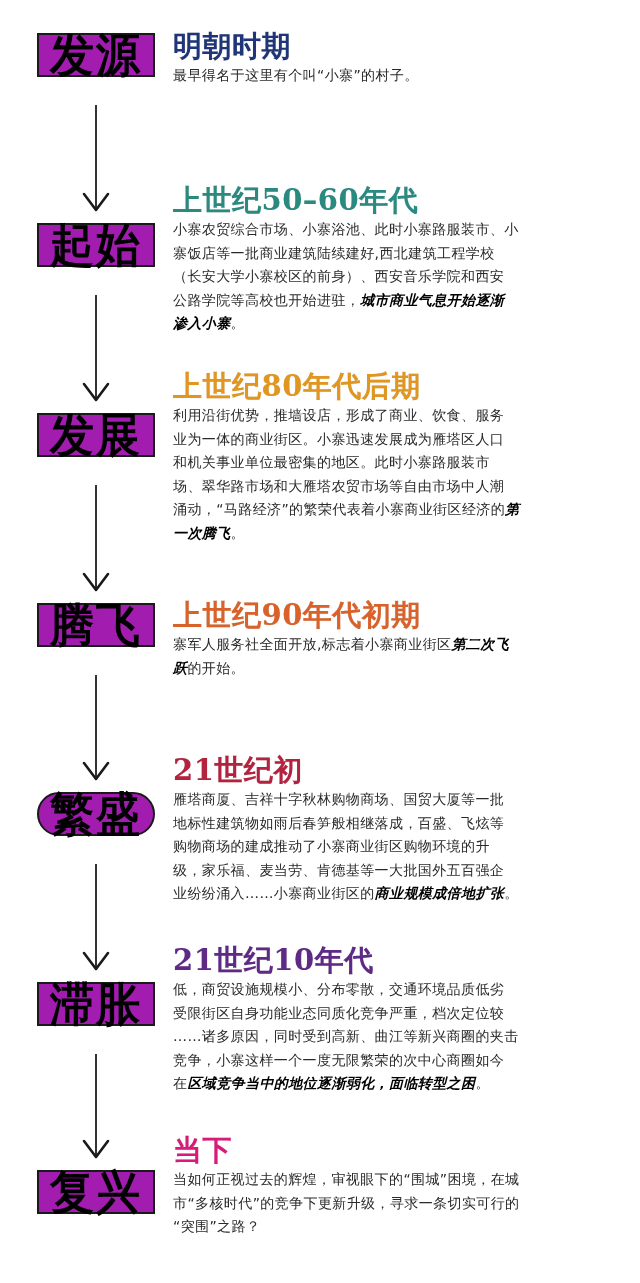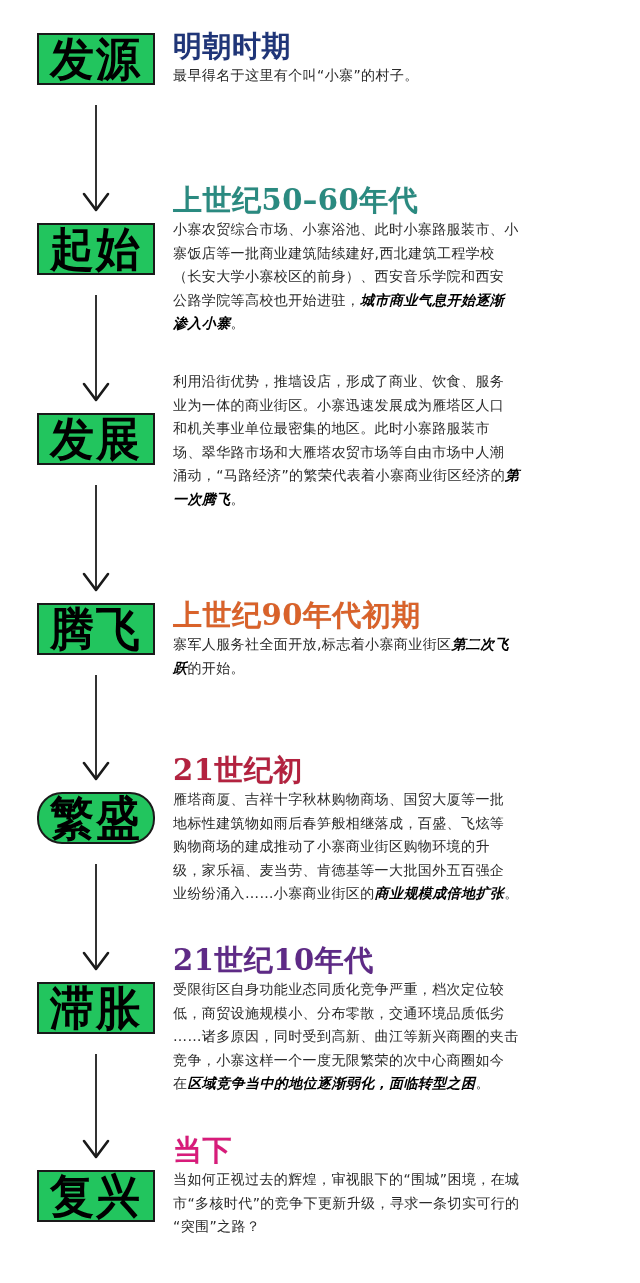--- a/index.html
+++ b/index.html
@@ -1,19 +1,19 @@
 <!DOCTYPE html>
 <html><head>
 <meta charset="utf-8">
 <style>
   html,body{margin:0;padding:0;background:#ffffff;}
   body{width:640px;height:1283px;position:relative;overflow:hidden;
        font-family:"DejaVu Sans","Liberation Sans",sans-serif;color:#222;}
-  .stage-box{position:absolute;left:37px;width:118px;height:52px;border:2px solid #1a1a1a;
-       box-sizing:border-box;background:#22c55e;display:flex;align-items:center;justify-content:center;}
+  .stage-box{position:absolute;left:37px;width:118px;height:44px;border:2px solid #1a1a1a;
+       box-sizing:border-box;background:#a21caf;display:flex;align-items:center;justify-content:center;}
   .stage-label{font-size:44px;font-weight:bold;color:#000;letter-spacing:2px;line-height:1;
        font-family:"DejaVu Sans","Liberation Sans",sans-serif;transform:scaleY(1.05);}
   .arrow-line{position:absolute;left:95px;width:1.5px;background:#333;}
   .arrow-head{position:absolute;left:82px;width:28px;height:24px;}
   .era{position:absolute;left:173px;width:450px;}
   .era-title{font-family:"DejaVu Serif","Liberation Serif",serif;font-weight:bold;font-size:29px;line-height:32px;
        letter-spacing:0.5px;margin:0 0 2px 0;text-shadow:0 0 1px rgba(0,0,0,0.15);}
   .era-line{font-size:14px;line-height:23.6px;white-space:nowrap;color:#2a2a2a;letter-spacing:0.4px;}
   .era-line b{color:#000;font-weight:bold;font-style:italic;}
 </style>
@@ -48,20 +48,21 @@
       <div class="era-line"><span></span><b>渗入小寨</b><span>。</span></div>
     </div>
     <div class="stage-box" style="top: 413px;">
       <span class="stage-label">发展</span>
     </div>
     <div class="arrow-line" style="top: 485px; height: 106px;"></div>
     <svg class="arrow-head" viewBox="0 0 28 24" style="top: 570px;">
       <polyline points="2,4 14,20 26,4" fill="none" stroke="#1a1a1a" stroke-width="2.6" stroke-linecap="round" stroke-linejoin="round"></polyline>
     </svg>
     <div class="era" style="top: 370px;">
+      <div class="era-title" style="color: rgb(224, 150, 31);">上世纪80年代后期</div>
       <div class="era-line"><span>利用沿街优势，推墙设店，形成了商业、饮食、服务</span></div>
       <div class="era-line"><span>业为一体的商业街区。小寨迅速发展成为雁塔区人口</span></div>
       <div class="era-line"><span>和机关事业单位最密集的地区。此时小寨路服装市</span></div>
       <div class="era-line"><span>场、翠华路市场和大雁塔农贸市场等自由市场中人潮</span></div>
       <div class="era-line"><span>涌动，“马路经济”的繁荣代表着小寨商业街区经济的</span><b>第</b></div>
       <div class="era-line"><span></span><b>一次腾飞</b><span>。</span></div>
     </div>
     <div class="stage-box" style="top: 603px;">
       <span class="stage-label">腾飞</span>
     </div>
@@ -91,22 +92,22 @@
     </div>
     <div class="stage-box" style="top: 982px;">
       <span class="stage-label">滞胀</span>
     </div>
     <div class="arrow-line" style="top: 1054px; height: 104px;"></div>
     <svg class="arrow-head" viewBox="0 0 28 24" style="top: 1137px;">
       <polyline points="2,4 14,20 26,4" fill="none" stroke="#1a1a1a" stroke-width="2.6" stroke-linecap="round" stroke-linejoin="round"></polyline>
     </svg>
     <div class="era" style="top: 944px;">
       <div class="era-title" style="color: rgb(94, 42, 134);">21世纪10年代</div>
+      <div class="era-line"><span>低，商贸设施规模小、分布零散，交通环境品质低劣</span></div>
       <div class="era-line"><span>受限街区自身功能业态同质化竞争严重，档次定位较</span></div>
-      <div class="era-line"><span>低，商贸设施规模小、分布零散，交通环境品质低劣</span></div>
       <div class="era-line"><span>……诸多原因，同时受到高新、曲江等新兴商圈的夹击</span></div>
       <div class="era-line"><span>竞争，小寨这样一个一度无限繁荣的次中心商圈如今</span></div>
       <div class="era-line"><span>在</span><b>区域竞争当中的地位逐渐弱化，面临转型之困</b><span>。</span></div>
     </div>
     <div class="stage-box" style="top: 1170px;">
       <span class="stage-label">复兴</span>
     </div>
     <div class="era" style="top: 1134px;">
       <div class="era-title" style="color: rgb(216, 27, 122);">当下</div>
       <div class="era-line"><span>当如何正视过去的辉煌，审视眼下的“围城”困境，在城</span></div>

